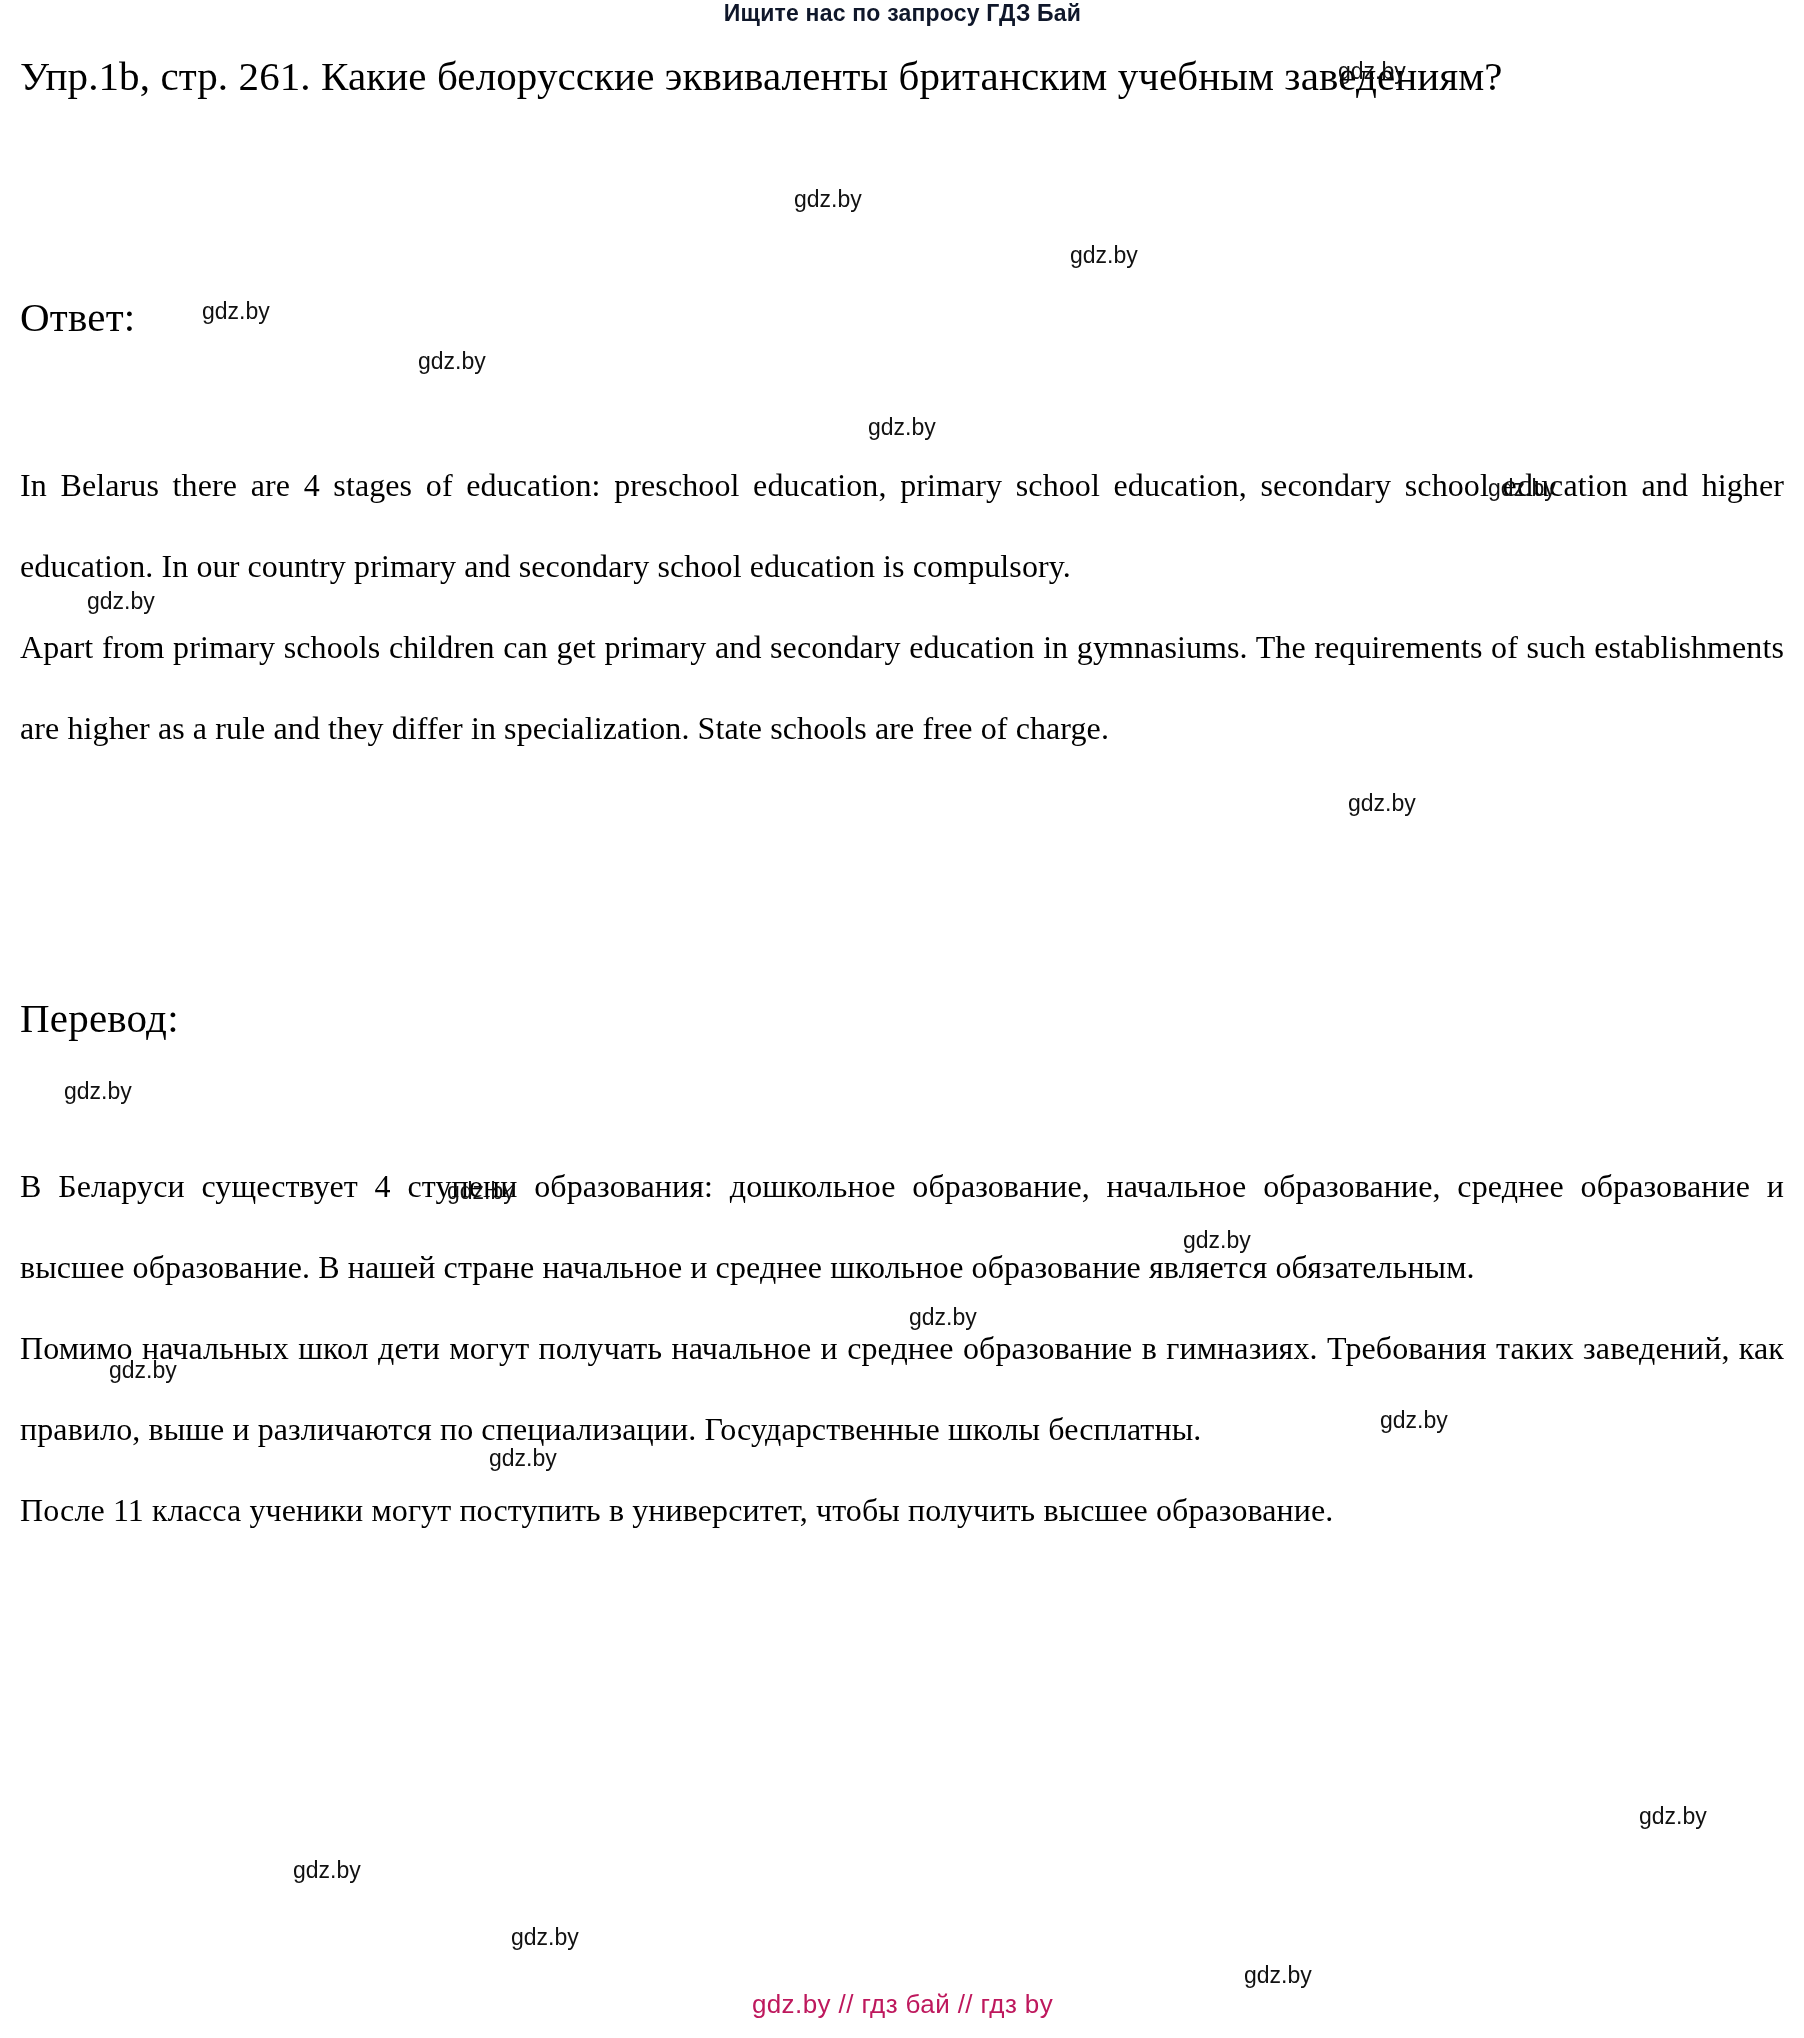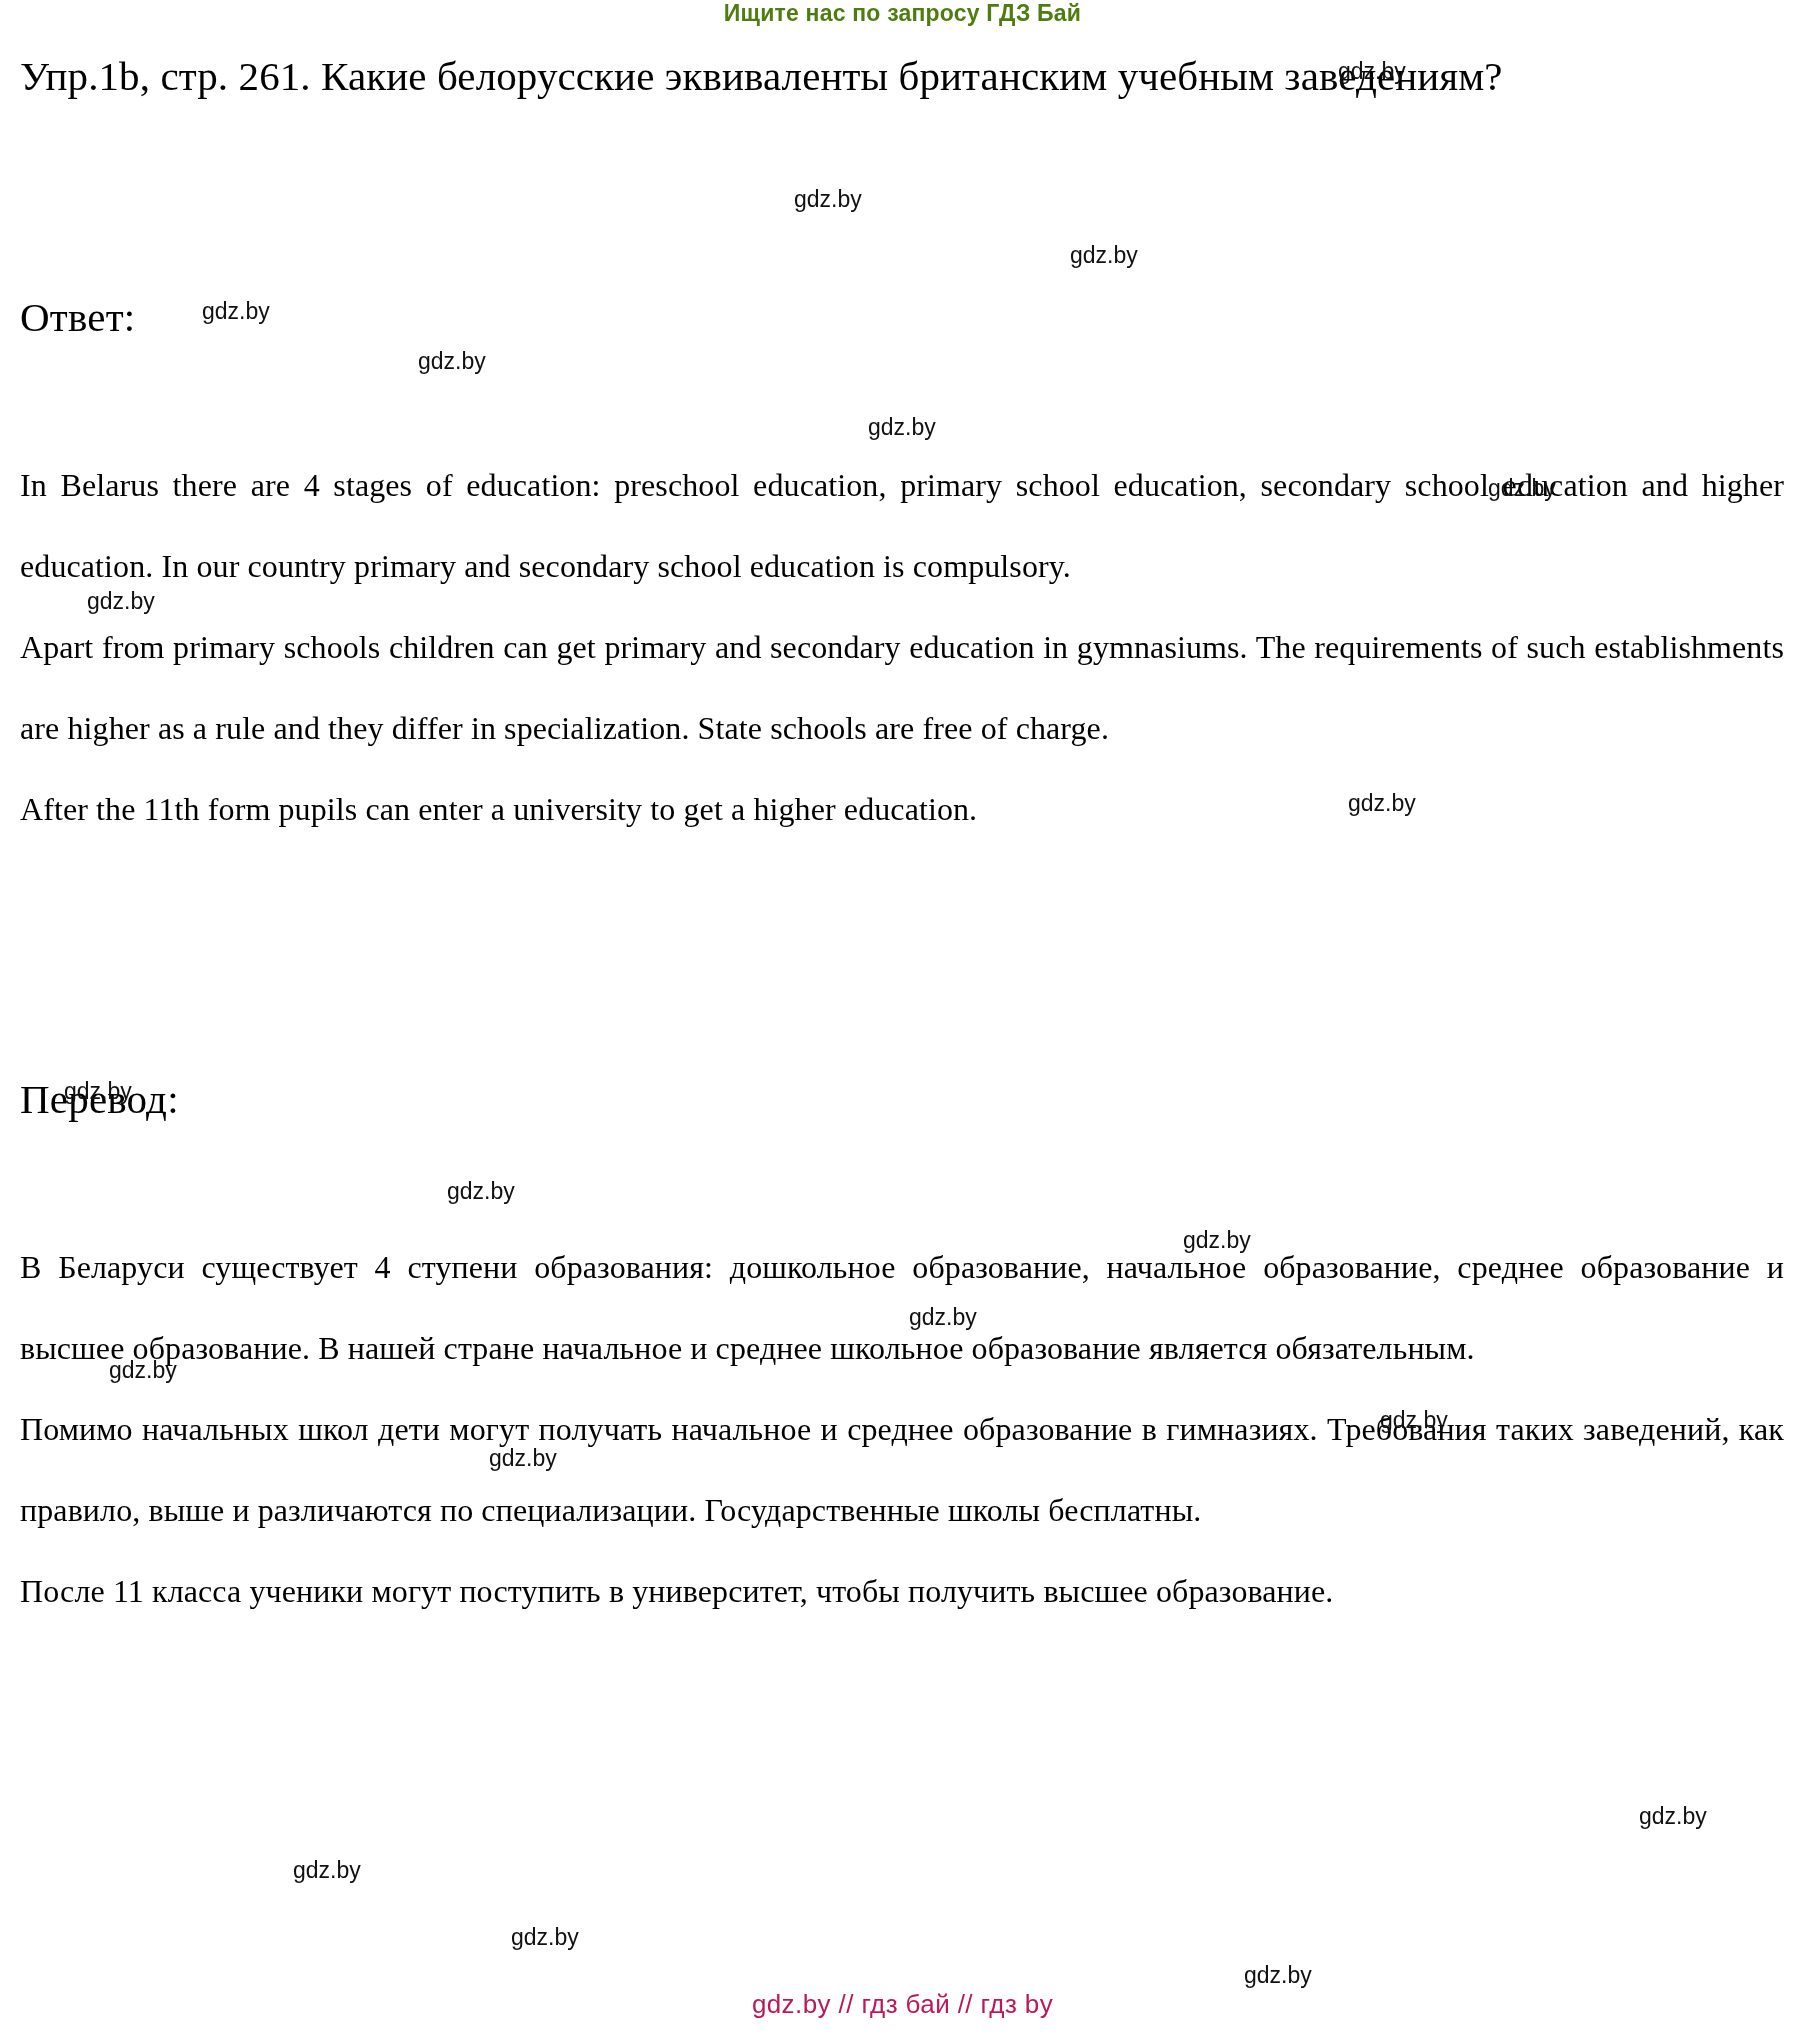--- a/index.html
+++ b/index.html
@@ -94,37 +94,36 @@
     font-family: "Liberation Sans", "DejaVu Sans", sans-serif;
     font-size: 26px;
     line-height: 31px;
     color: #5c0f8b;
     letter-spacing: 0.4px;
   }
 </style>
 </head>
 <body>
 
-<div id="promo-banner" style="color: #4d7c0f;">Ищите нас по запросу ГДЗ Бай</div>
+<div id="promo-banner" style="color: #0f172a;">Ищите нас по запросу ГДЗ Бай</div>
 
 <div id="doc">
 
   <p class="exercise-title">Упр.1b, стр. 261. Какие белорусские эквиваленты британским учебным заведениям?</p>
 
   <div class="sp-answer"></div>
 
   <h2 class="section-heading">Ответ:</h2>
 
   <div class="sp-after-ans"></div>
 
   <p class="body-par">In Belarus there are 4 stages of education: preschool education, primary school education, secondary school education and higher education. In our country primary and secondary school education is compulsory.</p>
 
   <p class="body-par">Apart from primary schools children can get primary and secondary education in gymnasiums. The requirements of such establishments are higher as a rule and they differ in specialization. State schools are free of charge.</p>
 
-  <p class="body-par">After the 11th form pupils can enter a university to get a higher education.</p>
 
   <div class="sp-before-tr"></div>
 
   <h2 class="section-heading">Перевод:</h2>
 
   <div class="sp-after-tr"></div>
 
   <p class="body-par">В Беларуси существует 4 ступени образования: дошкольное образование, начальное образование, среднее образование и высшее образование. В нашей стране начальное и среднее школьное образование является обязательным.</p>
 
   <p class="body-par">Помимо начальных школ дети могут получать начальное и среднее образование в гимназиях. Требования таких заведений, как правило, выше и различаются по специализации. Государственные школы бесплатны.</p>

